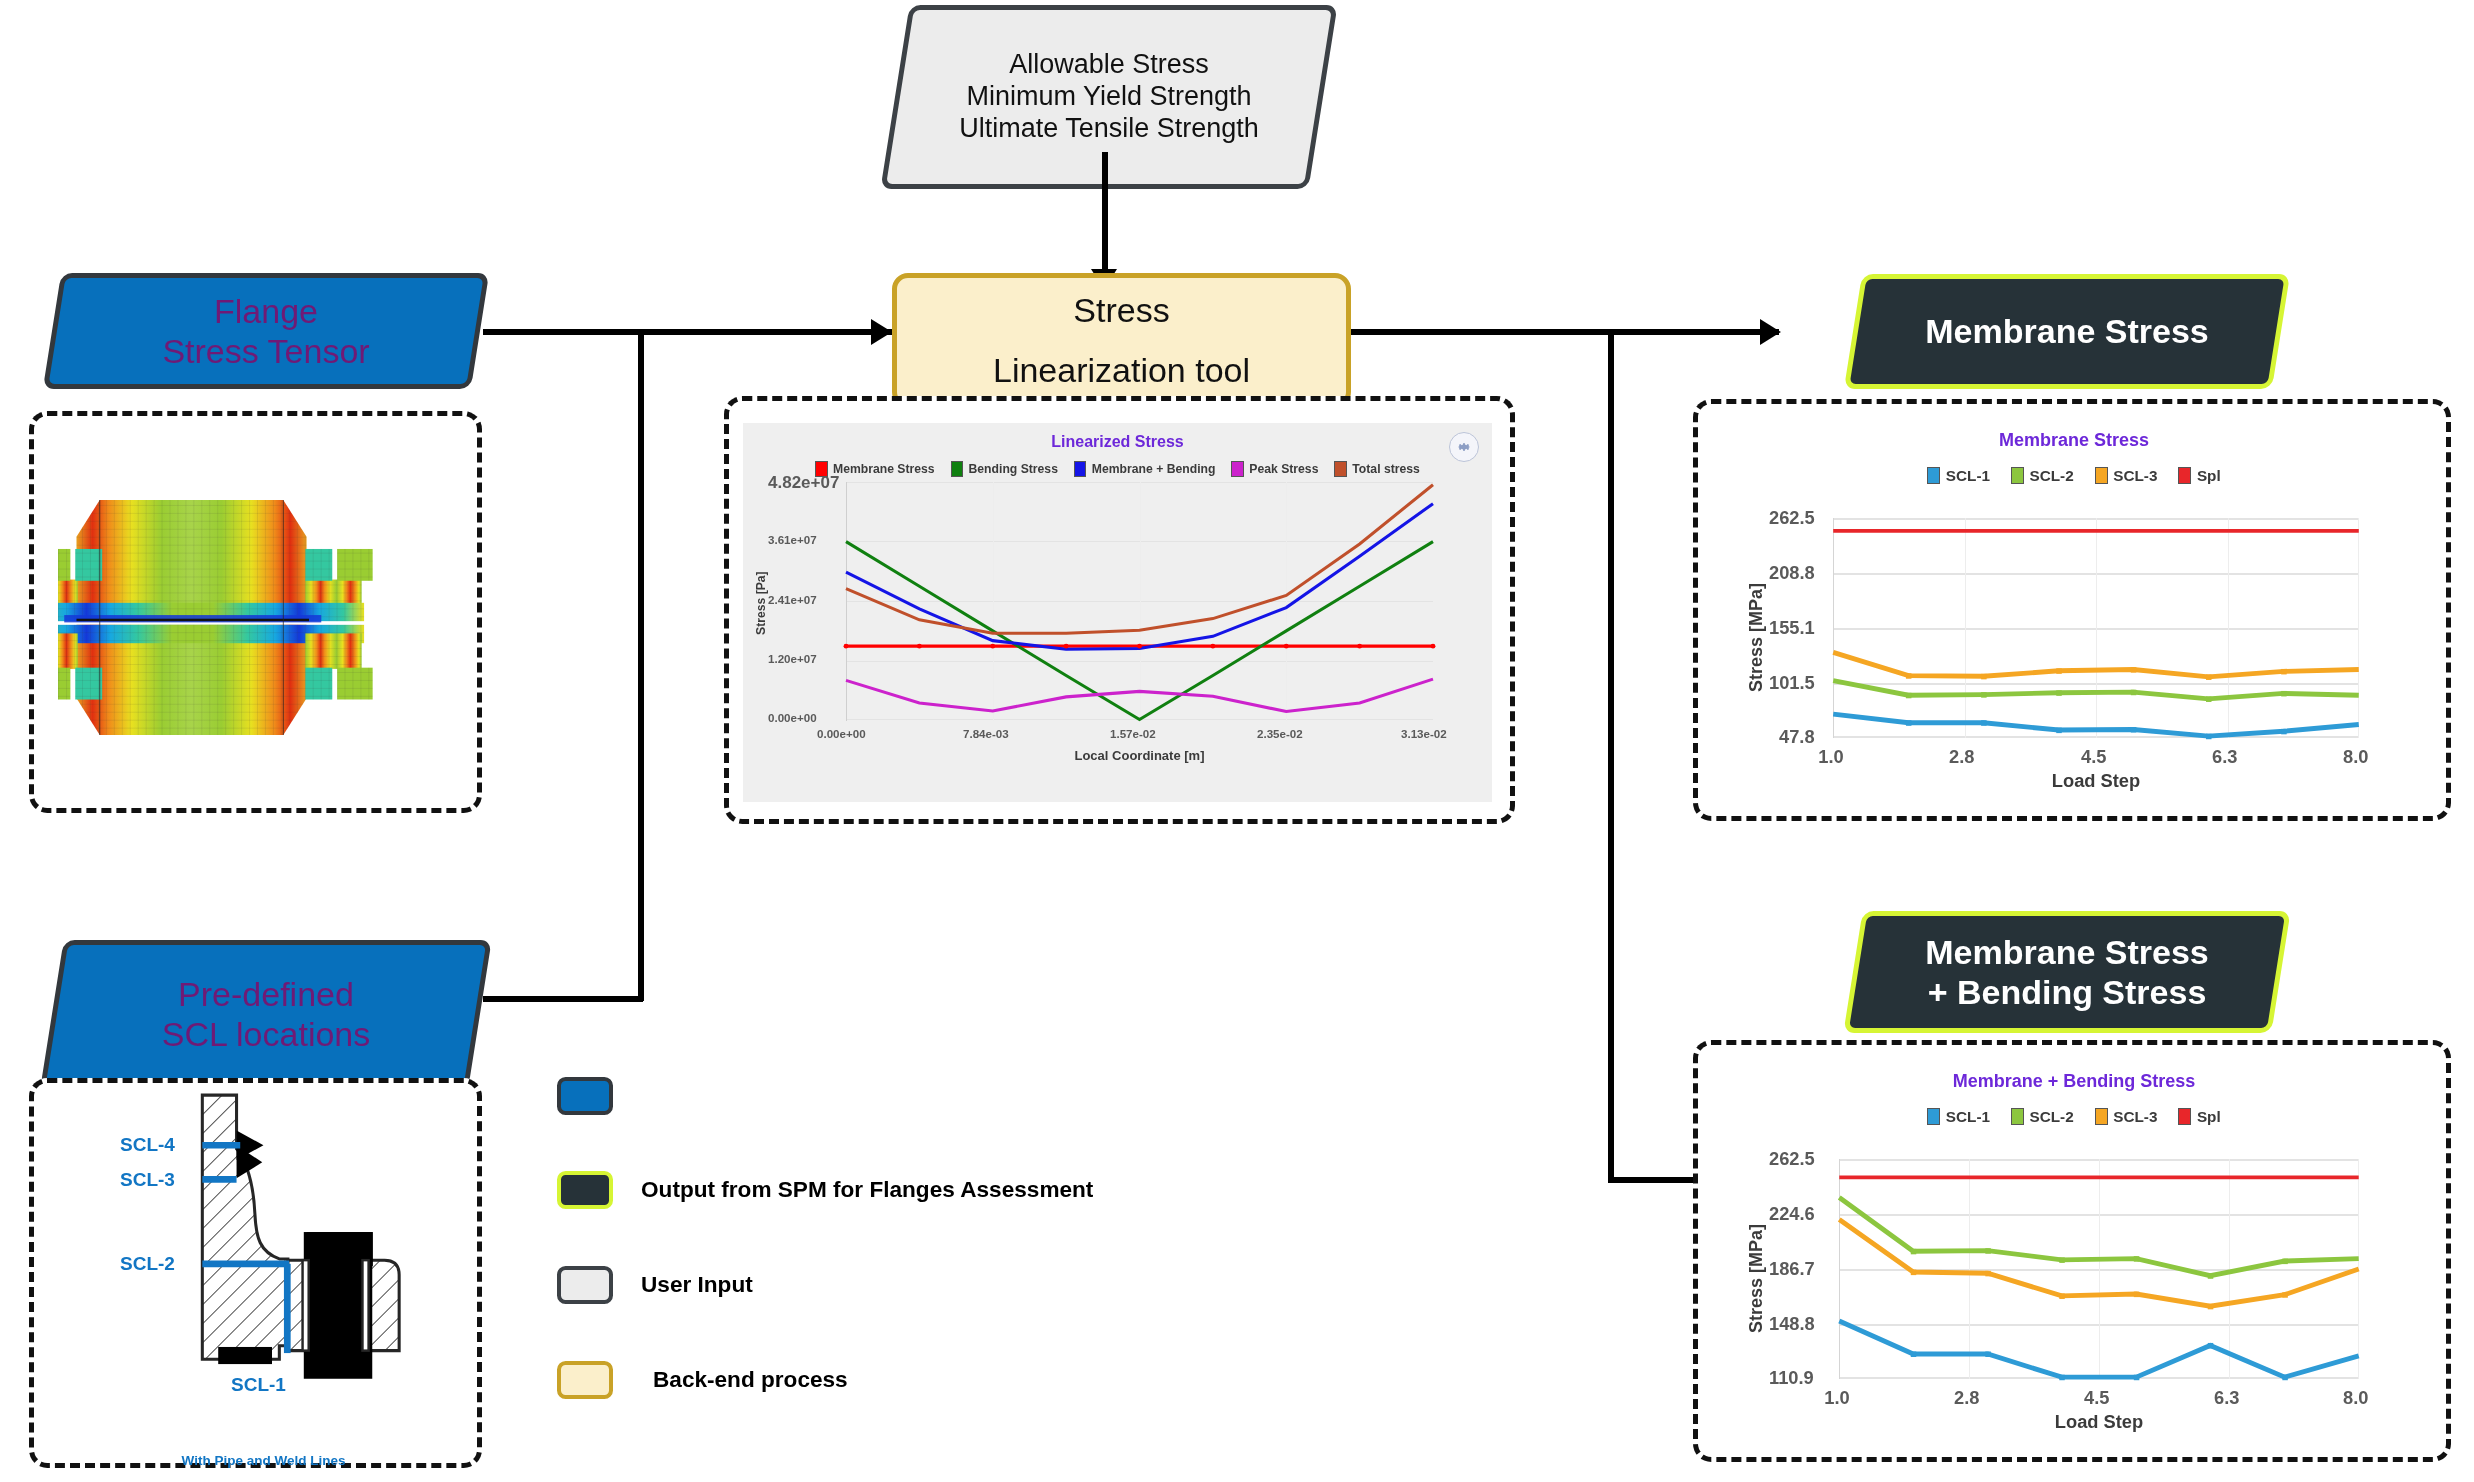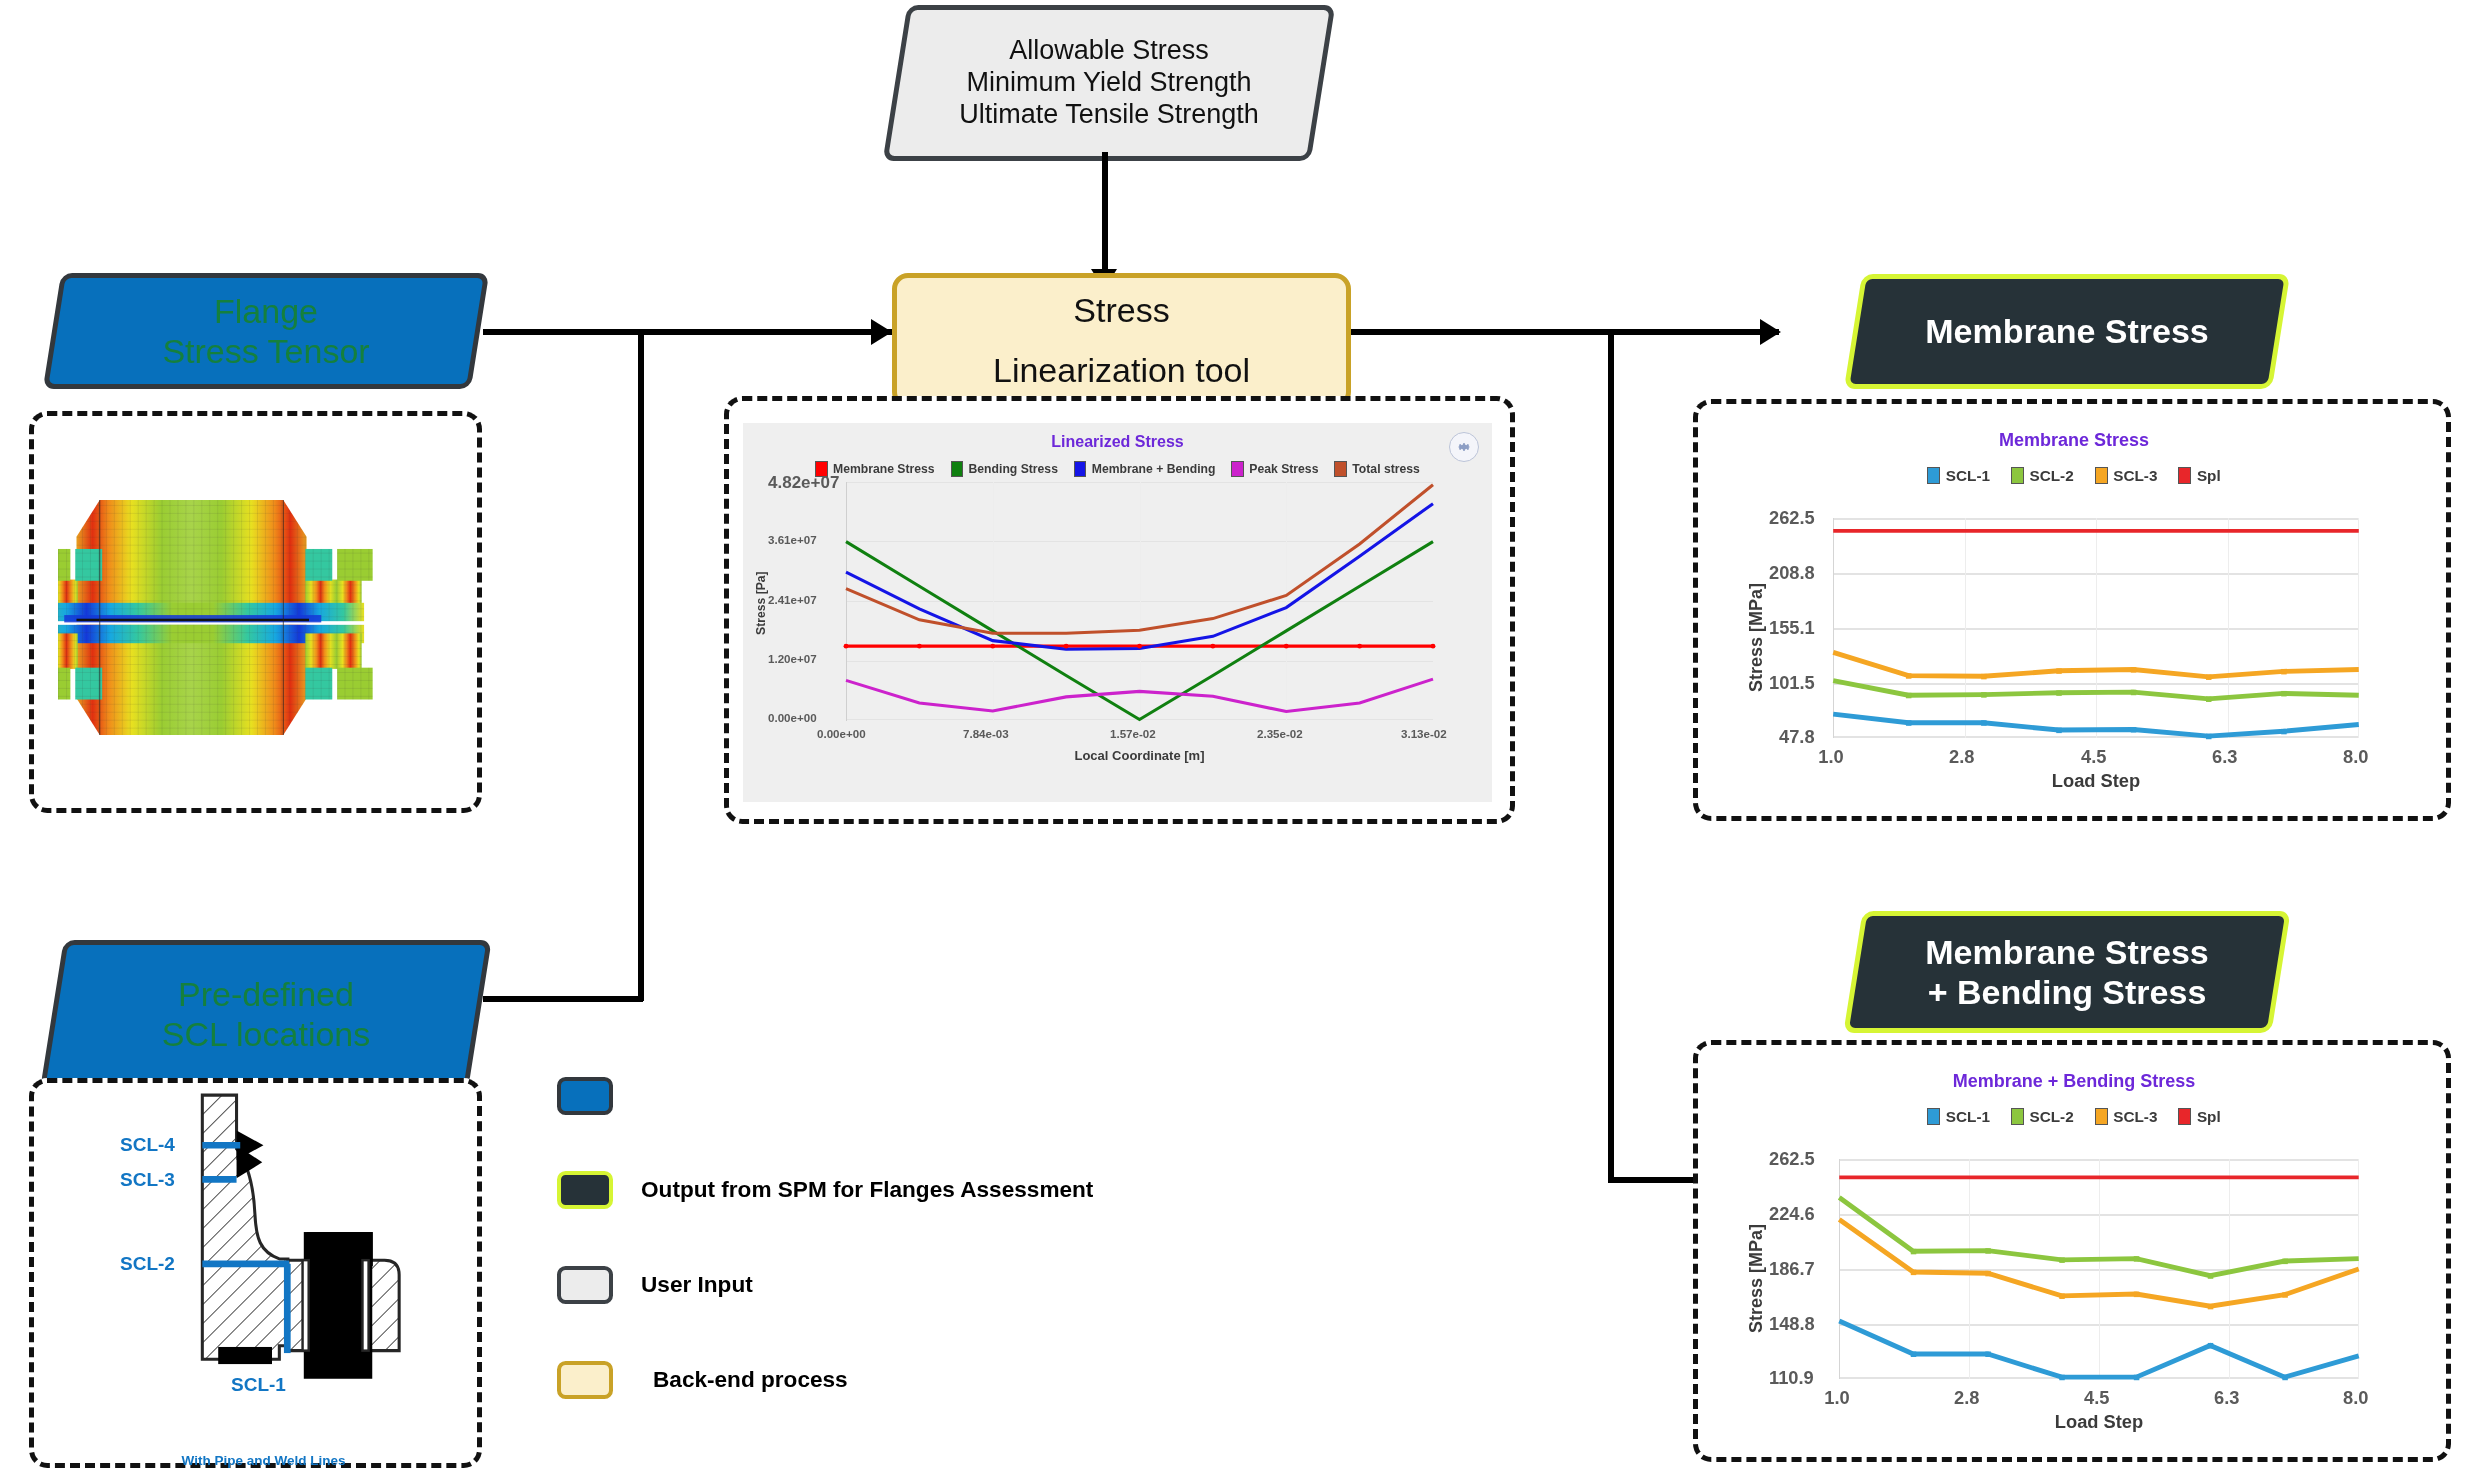--- a/index.html
+++ b/index.html
@@ -8,21 +8,21 @@
   .abs{position:absolute;}
 
   
   .para{position:absolute;display:flex;align-items:center;justify-content:center;
         text-align:center;box-sizing:border-box;}
   .para .skin{position:absolute;inset:0;border-radius:11px;}
   .para .txt{position:relative;z-index:3;line-height:1.18;padding:0 16px;}
 
   .para.blue .skin{background:#0770BC;border:5.5px solid #33383D;
                    transform:skewX(-9deg);}
-  .para.blue .txt{color:#15803d;font-size:34px;font-weight:400;}
+  .para.blue .txt{color:#701a75;font-size:34px;font-weight:400;}
 
   .para.dark .skin{background:#263238;border:5.5px solid #D6F534;
                    transform:skewX(-9deg);}
   .para.dark .txt{color:#ffffff;font-size:34px;font-weight:700;}
 
   .para.grey .skin{background:#ECECEC;border:5.5px solid #3C4146;
                    transform:skewX(-9deg);}
   .para.grey .txt{color:#111;font-size:27px;font-weight:400;}
 
   
@@ -68,21 +68,21 @@
   .vgrid{position:absolute;background:#ededed;}
 
   
   .scl-lab{position:absolute;color:#1276C4;font-weight:700;font-size:19px;}
   .scl-cap{position:absolute;color:#1276C4;font-weight:700;font-size:13.5px;
            width:100%;text-align:center;}
 </style>
 </head>
 <body>
 
-<div class="para grey" style="left:895px;top:4.9px;width:428px;height:156px;">
+<div class="para grey" style="left:895px;top:4.9px;width:428px;height:184px;">
   <div class="skin"></div>
   <div class="txt">
     <div>Allowable Stress</div>
     <div>Minimum Yield Strength</div>
     <div>Ultimate Tensile Strength</div>
   </div>
 </div>
 
 <div class="ln" style="left:1102px;top:152px;width:5.5px;height:121px;"></div>
 <div class="arw d" style="left:1091px;top:269px;"></div>

